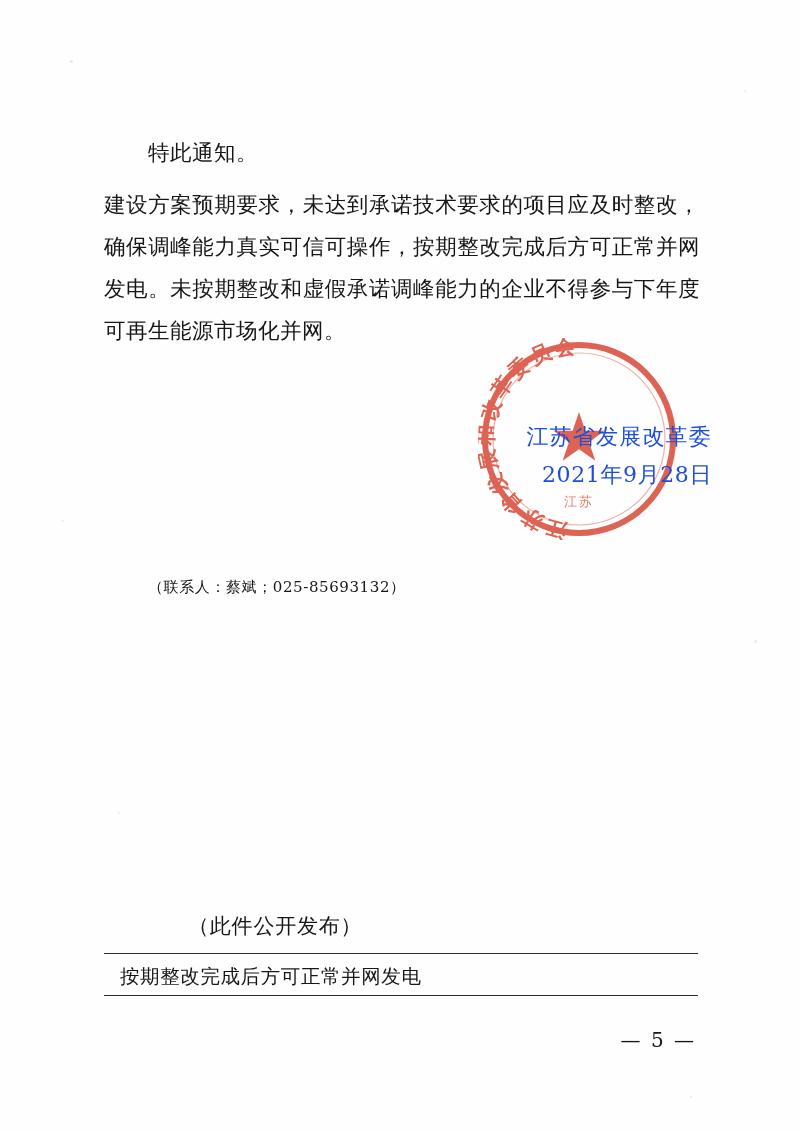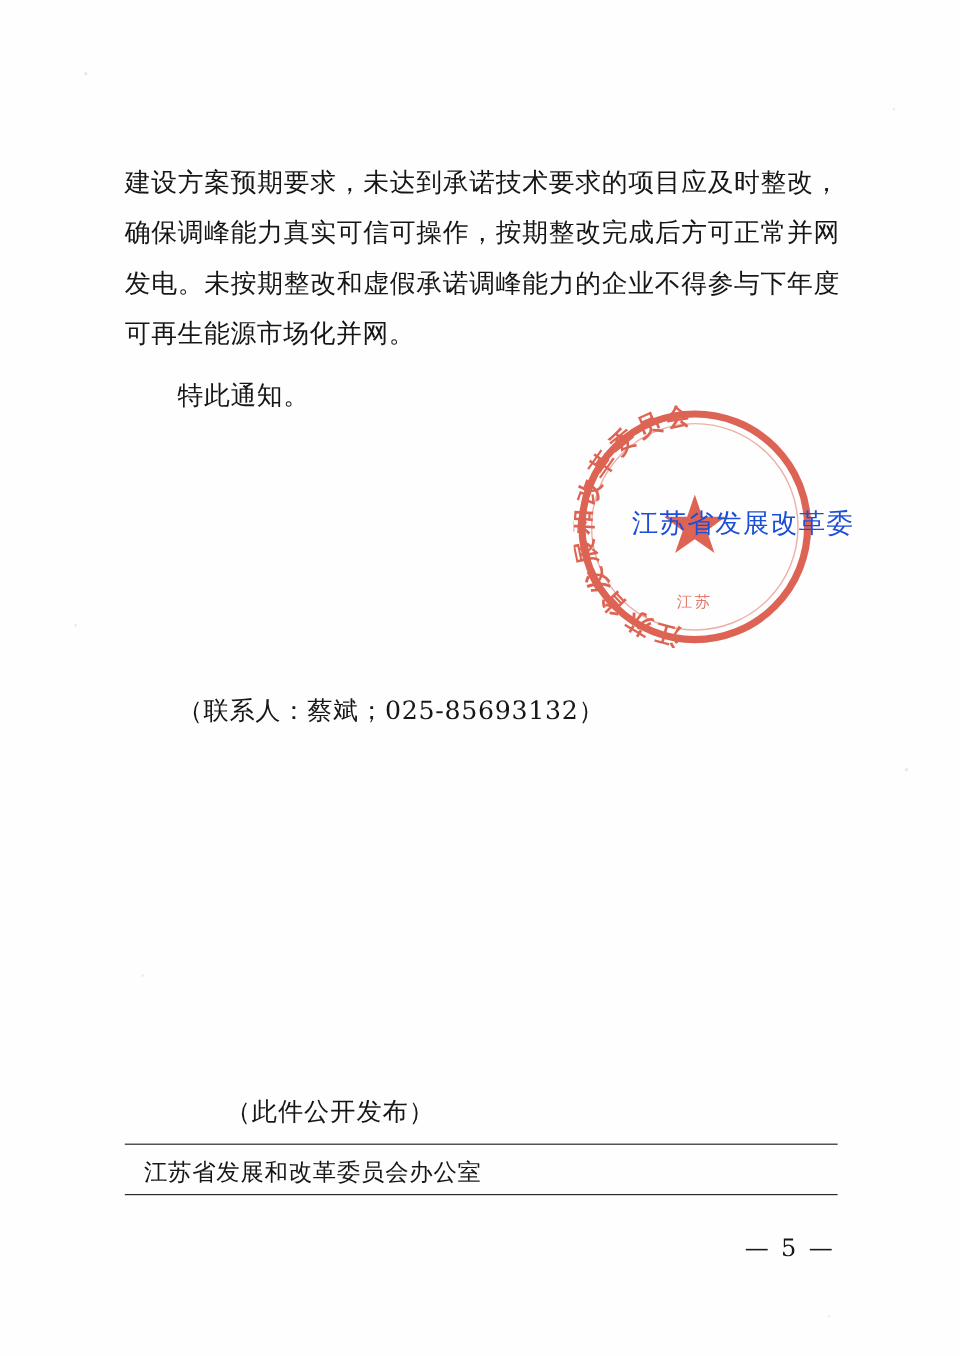--- a/index.html
+++ b/index.html
@@ -77,21 +77,21 @@
     width: 202px;
     height: 202px;
     pointer-events: none;
   }
   .seal svg { display: block; }
 
   .contact {
     position: absolute;
     left: 148px;
     top: 578px;
-    font-size: 21px;
+    font-size: 15px;
     letter-spacing: 0.6px;
     color: #161616;
     white-space: nowrap;
   }
 
   .public-note {
     position: absolute;
     left: 148px;
     top: 912px;
     font-size: 21px;
@@ -143,22 +143,22 @@
 <div class="page">
 
   <div class="speckle" style="left:70px;  top:60px;  width:3px; height:3px;"></div>
   <div class="speckle" style="left:744px; top:90px;  width:2px; height:2px;"></div>
   <div class="speckle" style="left:62px;  top:520px; width:2px; height:2px;"></div>
   <div class="speckle" style="left:754px; top:640px; width:3px; height:3px;"></div>
   <div class="speckle" style="left:118px; top:812px; width:2px; height:2px;"></div>
   <div class="speckle" style="left:690px; top:1096px;width:2px; height:2px;"></div>
 
   <div class="body-text">
+    <p class="para indent2">特此通知。</p>
     <p class="para">建设方案预期要求，未达到承诺技术要求的项目应及时整改，确保调峰能力真实可信可操作，按期整改完成后方可正常并网发电。未按期整改和虚假承诺调峰能力的企业不得参与下年度可再生能源市场化并网。</p>
-    <p class="para indent2">特此通知。</p>
   </div>
 
   <div class="seal">
     <svg width="202" height="202" viewBox="0 0 202 202" xmlns="http://www.w3.org/2000/svg">
       <g opacity="0.82">
         <circle cx="101" cy="101" r="94" fill="none" stroke="#d6432f" stroke-width="6"></circle>
         <circle cx="101" cy="101" r="86" fill="none" stroke="#d6432f" stroke-width="1.2" opacity="0.5"></circle>
         <path id="sealArc" d="M 101 187 A 86 86 0 1 1 101 15 A 86 86 0 1 1 101 187" fill="none" stroke="none"></path>
         <text font-family="'DejaVu Serif', serif" font-size="20.5" fill="#d6432f" font-weight="bold" letter-spacing="3">
           <textPath href="#sealArc" startOffset="26%" text-anchor="middle">江苏省发展和改革委员会</textPath>
@@ -166,27 +166,28 @@
         <g transform="translate(101,101)">
           <polygon fill="#d6432f" points="0,-27 6.35,-8.34 25.67,-8.34 10.04,3.19 16.39,21.85 0,10.3 -16.39,21.85 -10.04,3.19 -25.67,-8.34 -6.35,-8.34"></polygon>
         </g>
         <text x="101" y="168" text-anchor="middle" font-family="'DejaVu Serif', serif" font-size="13" fill="#d6432f" letter-spacing="2" opacity="0.85">江苏</text>
       </g>
     </svg>
   </div>
 
   <div class="signature-block">
     <div class="sig-line">江苏省发展改革委</div>
+    <div class="sig-line sig-date">2021年9月28日</div>
   </div>
 
   <div class="contact">（联系人：蔡斌；025-85693132）</div>
 
   <div class="public-note">（此件公开发布）</div>
 
   <div class="footer-rule"></div>
   <div class="footer-row">
-    <div class="footer-left">江苏省发展和改革委员会办公室</div>
+    <div class="footer-left">按期整改完成后方可正常并网发电</div>
   </div>
   <div class="footer-rule bottom"></div>
 
   <div class="page-number">— 5 —</div>
 
 </div>
 
 </body></html>

